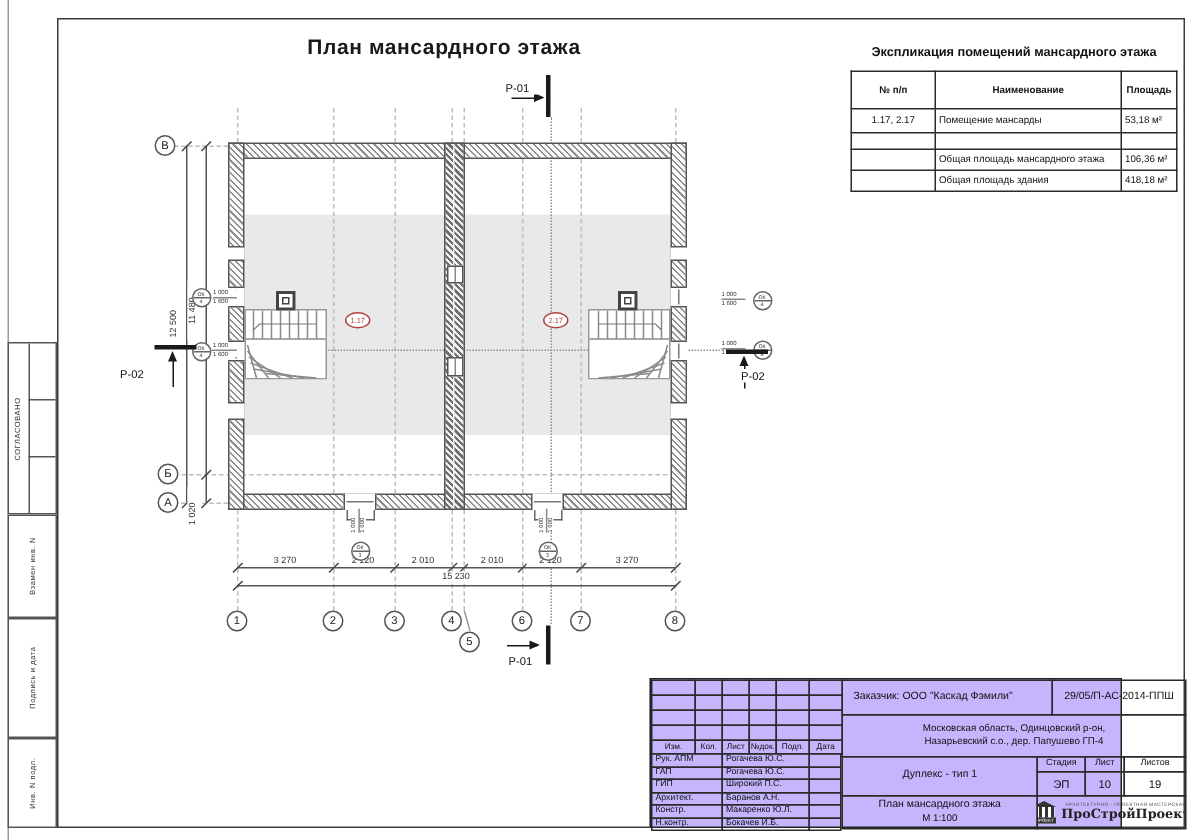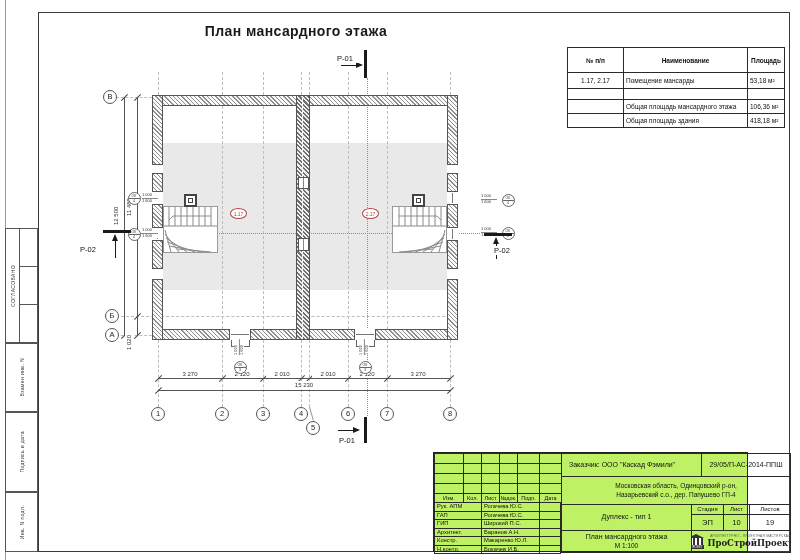--- a/index.html
+++ b/index.html
@@ -36,21 +36,21 @@
   .ah-u{position:absolute;width:0;height:0;border-bottom:7px solid #1a1a1a;border-left:3.5px solid transparent;border-right:3.5px solid transparent}
   .slab{position:absolute;font-size:7.5px;color:#111;text-align:center;background:#fff}
   
   .rt-title{position:absolute;left:563px;top:29px;width:226px;text-align:center;font-size:8.5px;font-weight:bold;color:#111}
   #rt{position:absolute;left:567px;top:47px;border-collapse:collapse;border:1.5px solid #2a2a2a;table-layout:fixed}
   #rt th,#rt td{border:1px solid #2a2a2a;font-size:6.5px;color:#111;padding:0 2px;overflow:hidden;white-space:nowrap}
   #rt th{font-weight:bold;text-align:center}
   #rt td.c{text-align:center}
   #rt td.l{text-align:left}
   
-  #tb{position:absolute;left:433px;top:452px;width:315px;height:100px;border:1.5px solid #222;box-sizing:border-box;background:#bef264}
+  #tb{position:absolute;left:433px;top:452px;width:315px;height:100px;border:1.5px solid #222;box-sizing:border-box;background:#c4b5fd}
   .cell{position:absolute;box-sizing:border-box;border:1px solid #2a2a2a;display:flex;align-items:center;justify-content:center;
         font-size:6px;color:#111;text-align:center;overflow:hidden;line-height:1.25;white-space:nowrap}
   .col{flex-direction:column}
 </style>
 </head>
 <body>
 
 <div id="sheet">
   <div class="edge"></div>
   <div class="frame"></div>
@@ -66,20 +66,21 @@
   </div>
   <div class="strip" style="left:5px;top:412px;width:33px;height:80px">
     <div class="vtext">Подпись и дата</div>
   </div>
   <div class="strip" style="left:5px;top:492px;width:33px;height:60px">
     <div class="vtext">Инв. N подл.</div>
   </div>
 
   <div class="ptitle">План мансардного этажа</div>
 
+  <div class="rt-title">Экспликация помещений мансардного этажа</div>
   <table id="rt">
     <colgroup>
         <col style="width:56px">
         <col style="width:124px">
         <col style="width:37px">
       </colgroup>
     <tbody>
         <tr style="height:25px">
       <th>№ п/п</th>
       <th>Наименование</th>

